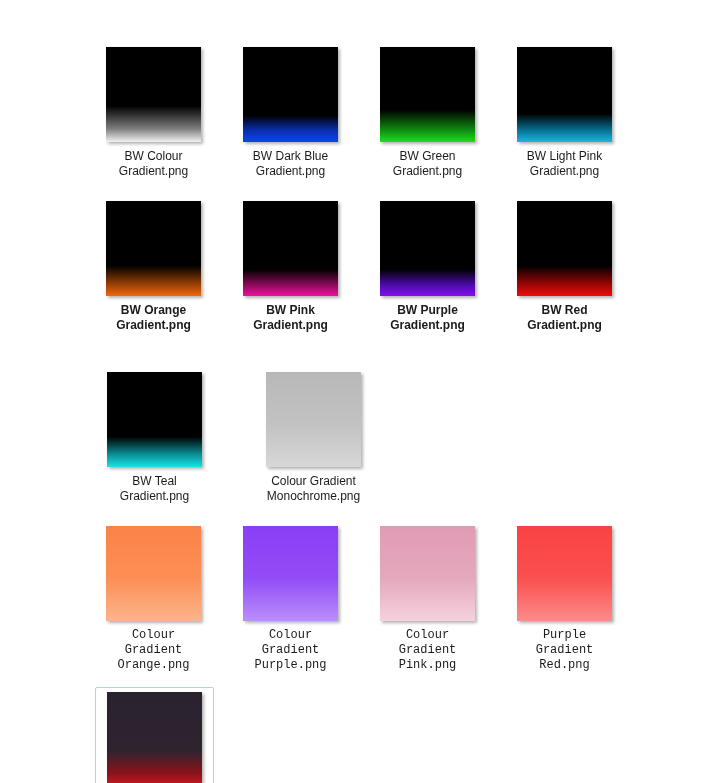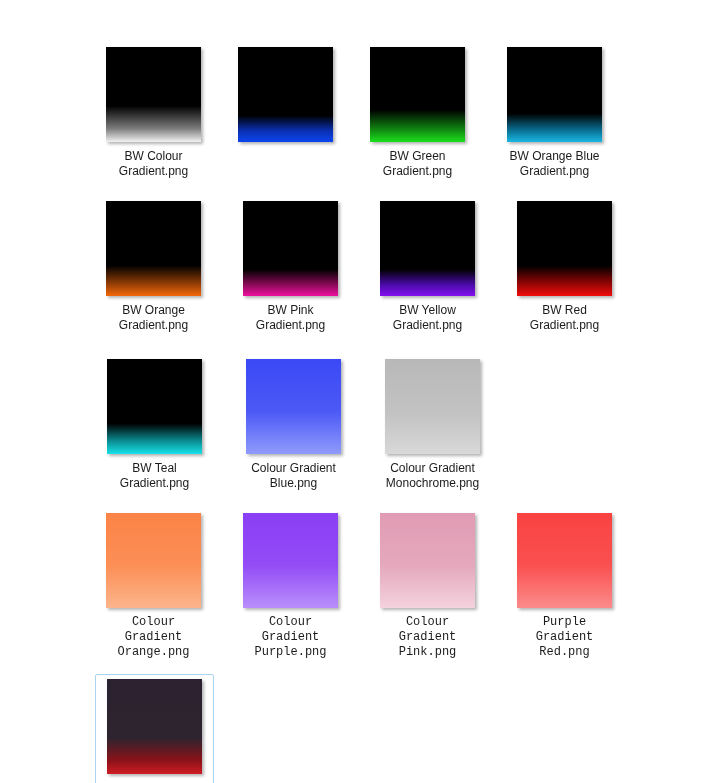--- a/index.html
+++ b/index.html
@@ -64,91 +64,86 @@
     color: #1b1b1b;
     text-align: center;
     width: 105px;
     word-wrap: break-word;
     overflow-wrap: break-word;
     white-space: normal;
     -webkit-font-smoothing: antialiased;
   }
 
   .row-gap-1 { margin-bottom: 12px; }
-  .row-gap-2 { margin-bottom: 16px; }
-  .row-gap-3 { margin-bottom: 12px; }
+  .row-gap-2 { margin-bottom: 29px; font-weight: bold; }
+  .row-gap-3 { margin-bottom: 12px; gap: 20px; }
   .row-gap-4 { margin-bottom: 9px; font-family: Liberation Mono, monospace; }
 </style>
 </head>
 <body>
 
 <div id="file-grid">
     <div class="file-row row-gap-1">
       <div class="file-item">
         <div class="thumb-wrap">
           <div class="thumb" style="background: linear-gradient(rgb(0, 0, 0) 0%, rgb(0, 0, 0) 62%, rgb(125, 125, 125) 86%, rgb(242, 242, 242) 100%);"></div>
         </div>
         <div class="file-label">BW Colour Gradient.png</div>
       </div>
       <div class="file-item">
         <div class="thumb-wrap">
           <div class="thumb" style="background: linear-gradient(rgb(0, 0, 0) 0%, rgb(0, 0, 0) 72%, rgb(10, 47, 176) 88%, rgb(11, 69, 240) 100%);"></div>
         </div>
+        <div class="file-label">BW Dark Blue Gradient.png</div>
       </div>
       <div class="file-item">
         <div class="thumb-wrap">
           <div class="thumb" style="background: linear-gradient(rgb(0, 0, 0) 0%, rgb(0, 0, 0) 66%, rgb(15, 122, 16) 85%, rgb(26, 224, 28) 100%);"></div>
         </div>
         <div class="file-label">BW Green Gradient.png</div>
       </div>
       <div class="file-item">
         <div class="thumb-wrap">
           <div class="thumb" style="background: linear-gradient(rgb(0, 0, 0) 0%, rgb(0, 0, 0) 70%, rgb(10, 114, 150) 88%, rgb(24, 182, 226) 100%);"></div>
         </div>
-        <div class="file-label">BW Orange Blue Gradient.png</div>
+        <div class="file-label">BW Light Pink Gradient.png</div>
       </div>
     </div>
     <div class="file-row row-gap-2">
       <div class="file-item">
         <div class="thumb-wrap">
           <div class="thumb" style="background: linear-gradient(rgb(0, 0, 0) 0%, rgb(0, 0, 0) 68%, rgb(138, 58, 5) 86%, rgb(244, 105, 10) 100%);"></div>
         </div>
         <div class="file-label">BW Orange Gradient.png</div>
       </div>
       <div class="file-item">
         <div class="thumb-wrap">
           <div class="thumb" style="background: linear-gradient(rgb(0, 0, 0) 0%, rgb(0, 0, 0) 72%, rgb(138, 10, 88) 88%, rgb(239, 16, 160) 100%);"></div>
         </div>
         <div class="file-label">BW Pink Gradient.png</div>
       </div>
       <div class="file-item">
         <div class="thumb-wrap">
           <div class="thumb" style="background: linear-gradient(rgb(0, 0, 0) 0%, rgb(0, 0, 0) 72%, rgb(74, 11, 168) 88%, rgb(132, 16, 240) 100%);"></div>
         </div>
-        <div class="file-label">BW Yellow Gradient.png</div>
+        <div class="file-label">BW Purple Gradient.png</div>
       </div>
       <div class="file-item">
         <div class="thumb-wrap">
           <div class="thumb" style="background: linear-gradient(rgb(0, 0, 0) 0%, rgb(0, 0, 0) 68%, rgb(140, 5, 5) 86%, rgb(242, 12, 12) 100%);"></div>
         </div>
         <div class="file-label">BW Red Gradient.png</div>
       </div>
     </div>
     <div class="file-row row-gap-3">
       <div class="file-item">
         <div class="thumb-wrap">
           <div class="thumb" style="background: linear-gradient(rgb(0, 0, 0) 0%, rgb(0, 0, 0) 68%, rgb(10, 138, 144) 86%, rgb(22, 226, 232) 100%);"></div>
         </div>
         <div class="file-label">BW Teal Gradient.png</div>
-      </div>
-      <div class="file-item">
-        <div class="thumb-wrap">
-          <div class="thumb" style="background: linear-gradient(rgb(58, 73, 245) 0%, rgb(76, 89, 246) 55%, rgb(143, 155, 251) 100%);"></div>
-        </div>
-        <div class="file-label">Colour Gradient Blue.png</div>
       </div>
       <div class="file-item">
         <div class="thumb-wrap">
           <div class="thumb" style="background: linear-gradient(rgb(184, 184, 184) 0%, rgb(194, 194, 194) 55%, rgb(216, 216, 216) 100%);"></div>
         </div>
         <div class="file-label">Colour Gradient Monochrome.png</div>
       </div>
     </div>
     <div class="file-row row-gap-4">
       <div class="file-item">

